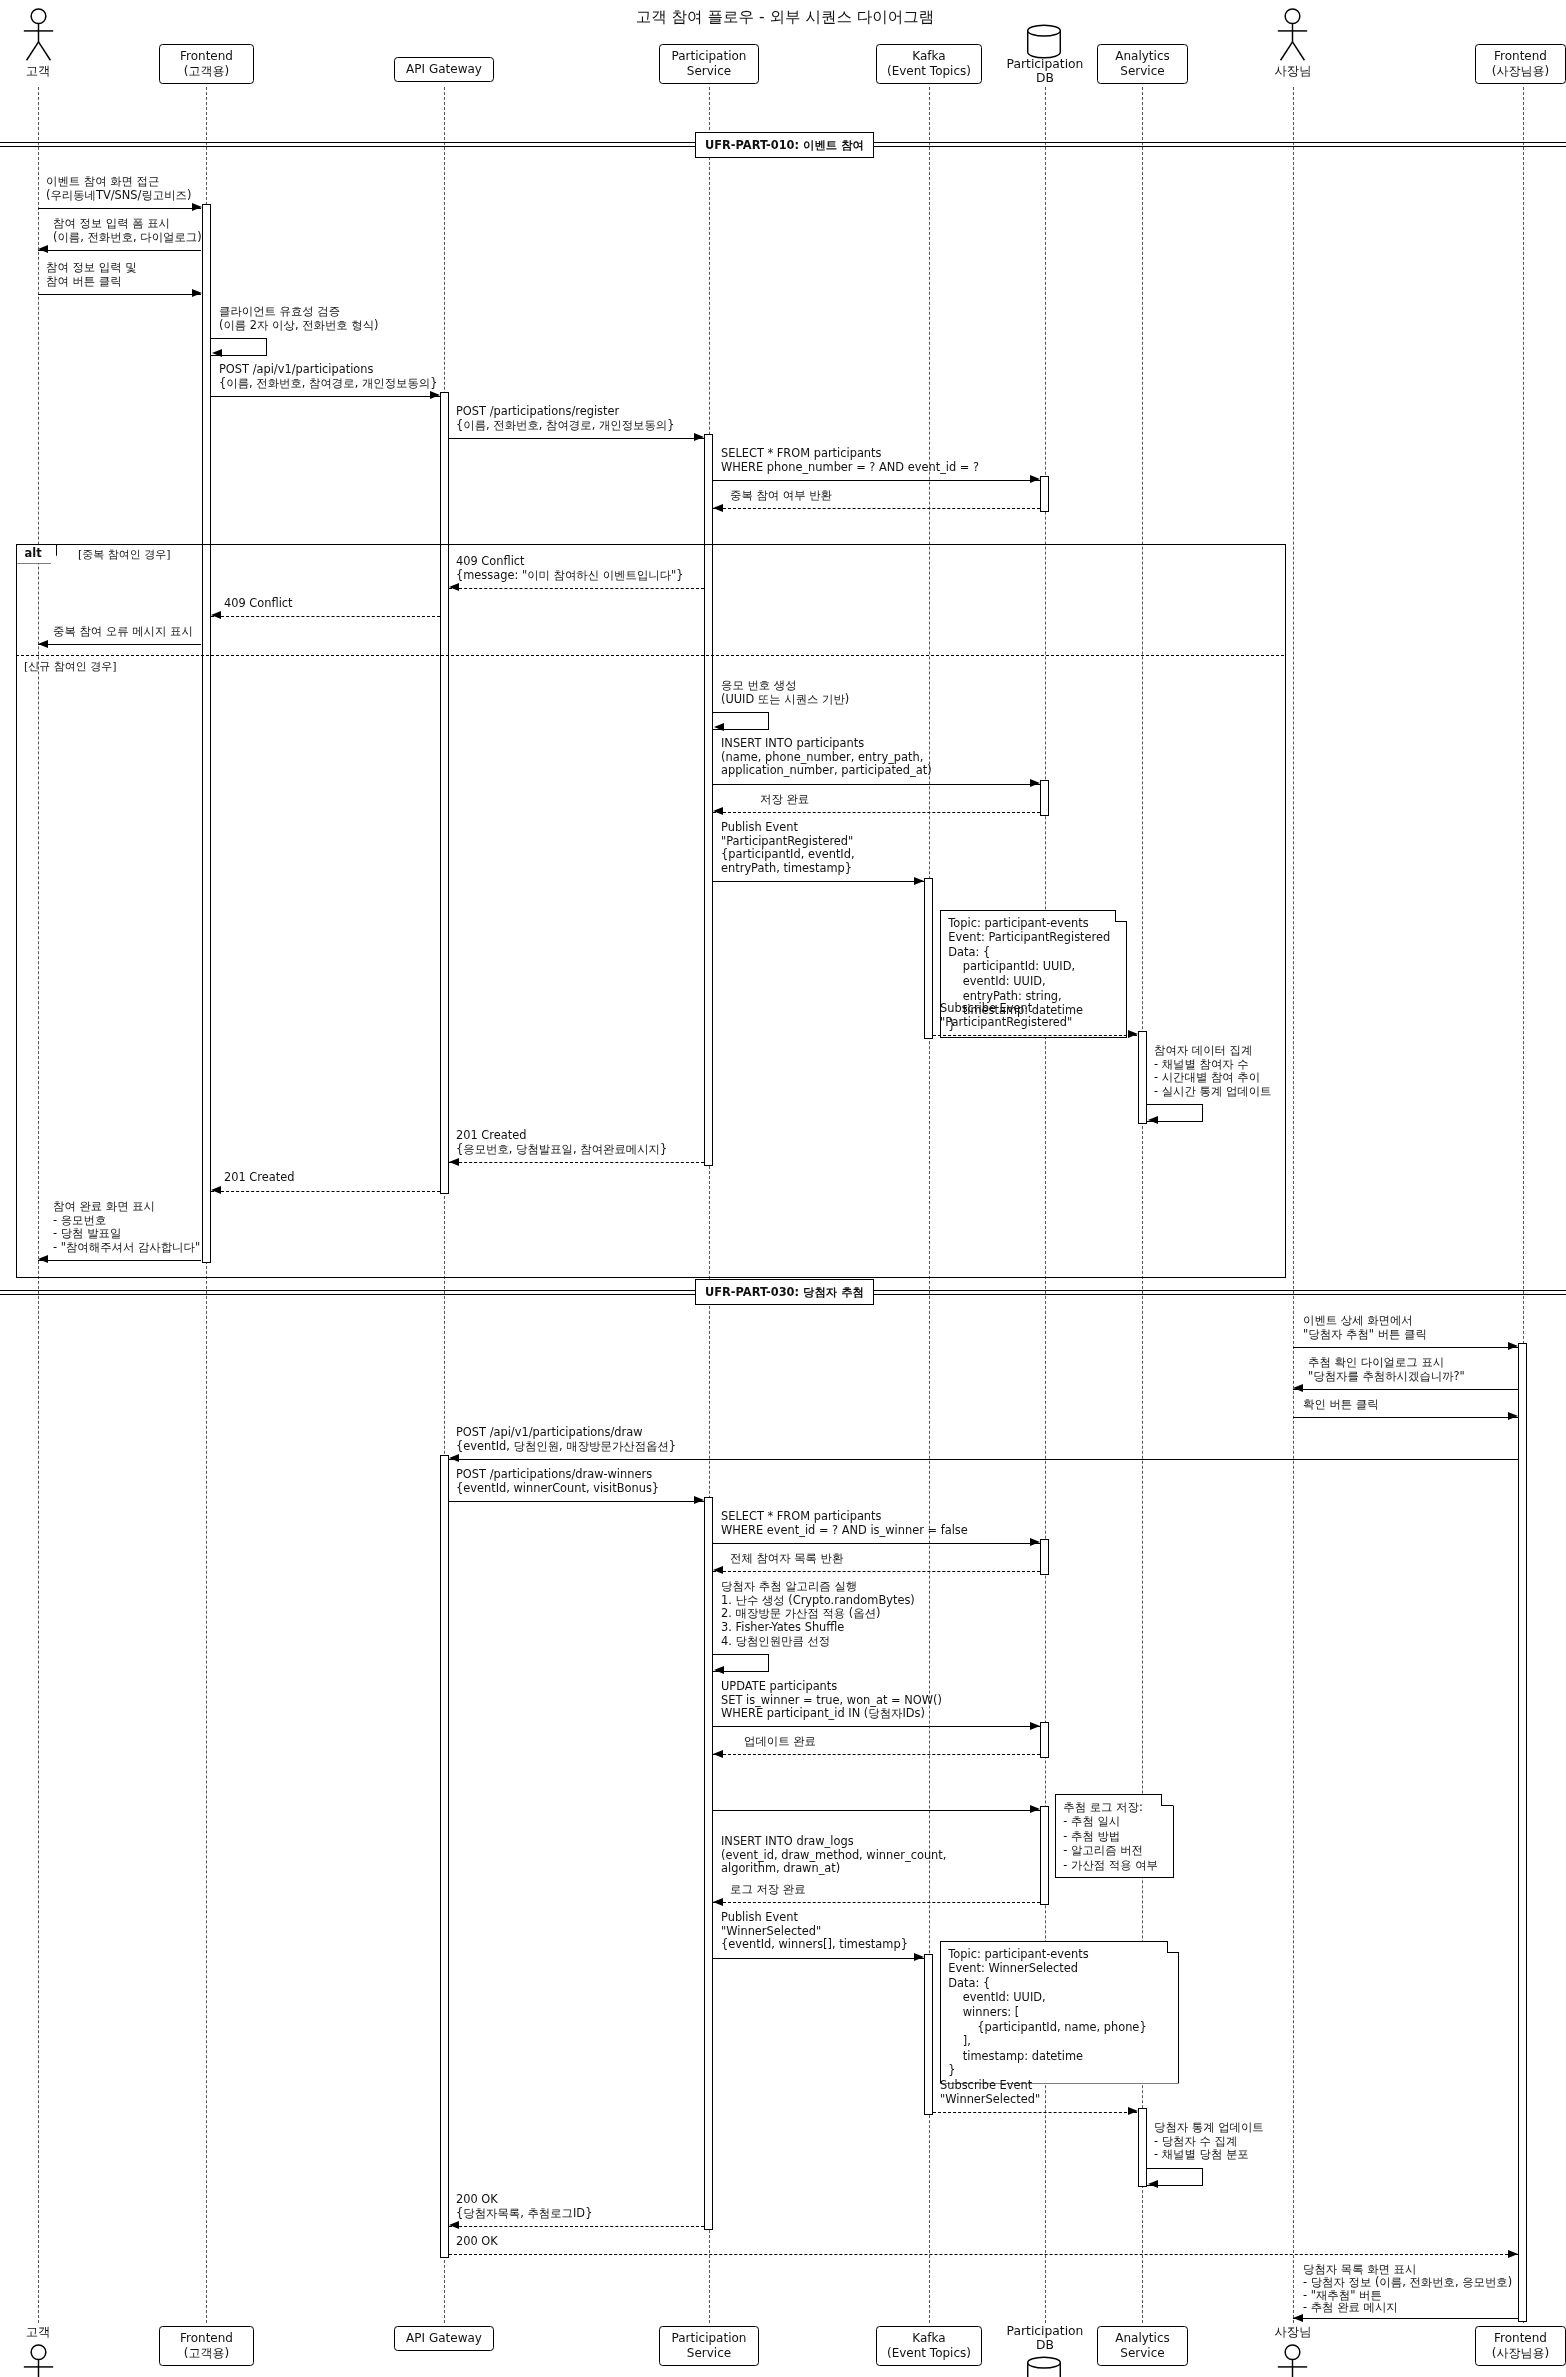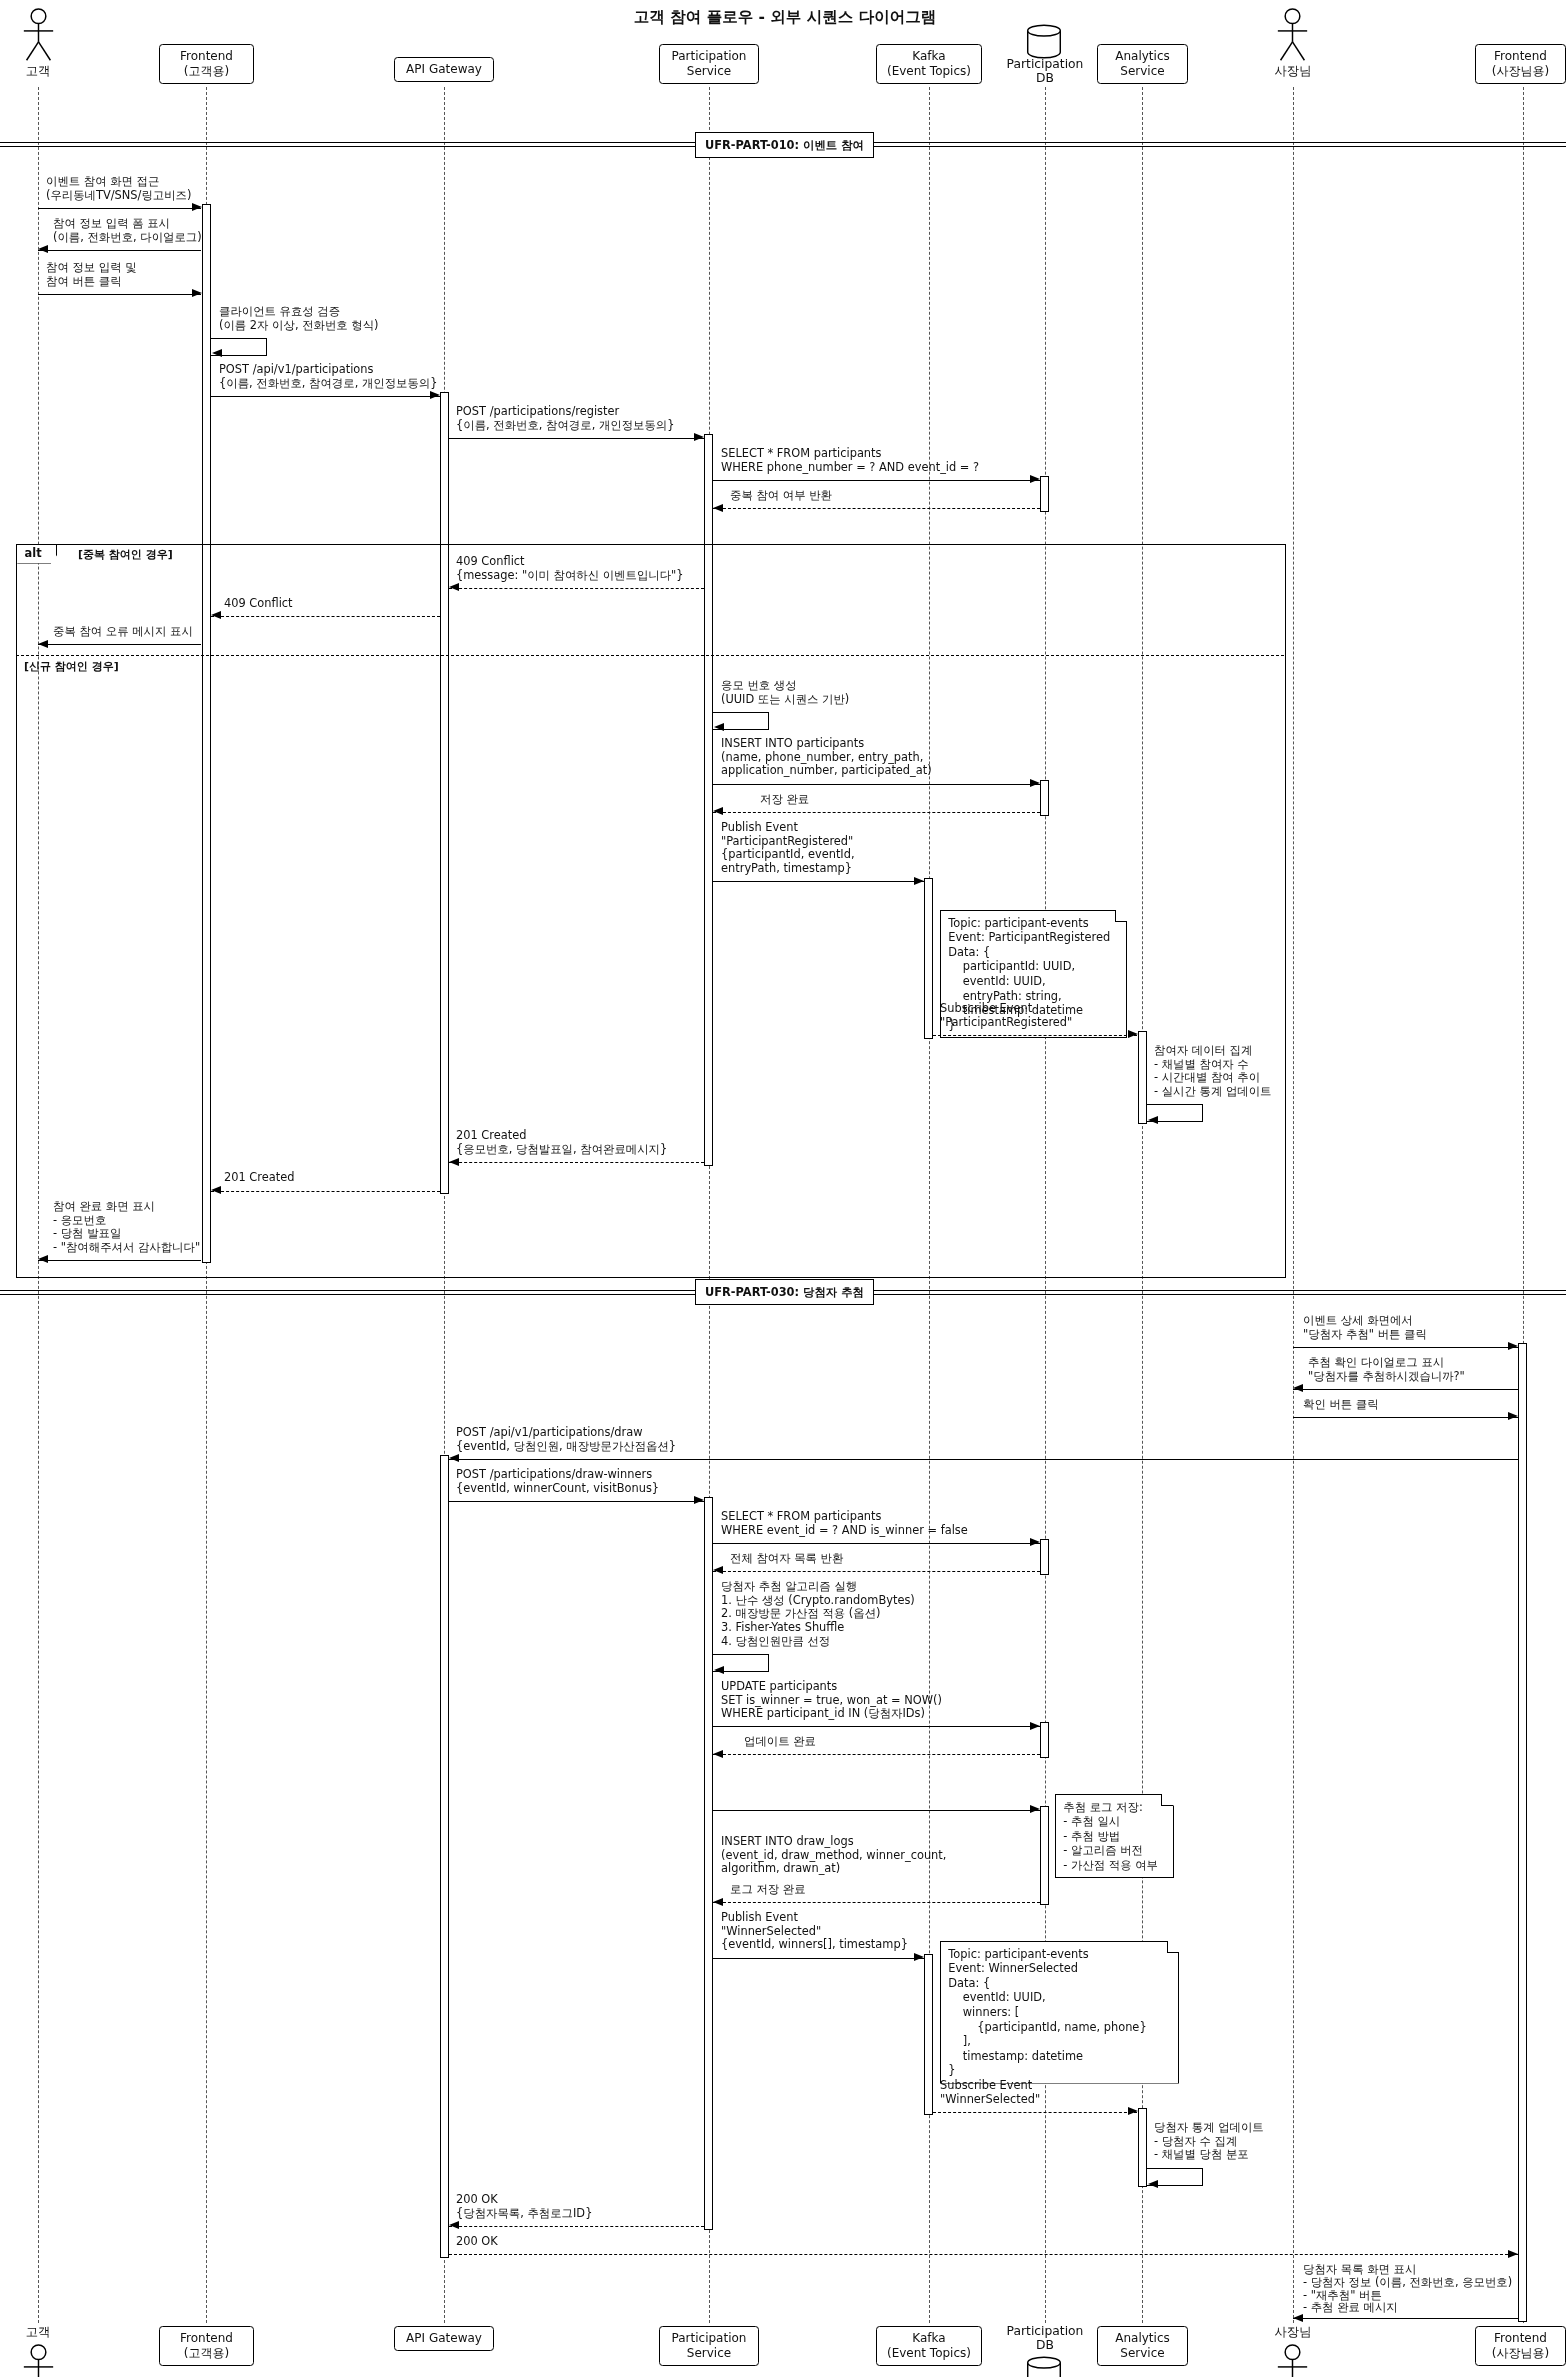--- a/index.html
+++ b/index.html
@@ -1,37 +1,37 @@
 <!DOCTYPE html>
 <html style="font-size:14.6px"><head>
 <meta charset="utf-8">
 <style>
   html,body{margin:0;padding:0;background:#fff;font-family:"DejaVu Sans","Liberation Sans",sans-serif;color:#111;}
   #canvas{position:relative;width:1566px;height:2377px;background:#fff;overflow:hidden;}
-  .TITLE{position:absolute;left:785px;top:7.3px;transform:translateX(-50%);font-weight:bold;font-size:15.5px;white-space:nowrap;}
+  .TITLE{position:absolute;left:785px;top:7.3px;transform:translateX(-50%);font-weight:normal;font-size:15.5px;white-space:nowrap;}
   .LIFE{position:absolute;top:87px;height:2236px;width:0;border-left:1.1px dashed #555;}
   .ACT{position:absolute;width:9px;background:#fff;border:1.1px solid #000;box-sizing:border-box;}
   .PB{position:absolute;box-sizing:border-box;border:1.3px solid #000;border-radius:3.6px;background:#fff;
       text-align:center;font-size:12px;line-height:15.5px;padding:3.6px 3.6px;white-space:pre-line;}
   .PLBL{position:absolute;font-size:12.3px;text-align:center;transform:translateX(-50%);white-space:pre-line;line-height:13.7px;}
   .L{position:absolute;height:0;border-top:1.2px solid #000;}
   .D{position:absolute;height:0;border-top:1.2px dashed #000;}
   .ar,.al{position:absolute;width:0;height:0;border-top:4.6px solid transparent;border-bottom:4.6px solid transparent;}
   .ar{border-left:10px solid #000;}
   .al{border-right:10px solid #000;}
   .T{position:absolute;font-size:11.4px;line-height:13.7px;white-space:pre-line;}
   .T14{line-height:12.8px;}
   .SF{position:absolute;width:55px;height:16.4px;border:1.2px solid #000;border-left:none;background:none;}
   .NOTE{position:absolute;box-sizing:border-box;border:1.1px solid #000;background:#fff;font-size:11.4px;line-height:14.6px;
         padding:4.6px 7.3px;white-space:pre;clip-path:polygon(0 0,calc(100% - 12px) 0,100% 12px,100% 100%,0 100%);}
   .NF{position:absolute;width:12px;height:12px;box-sizing:border-box;border-left:1.1px solid #000;border-bottom:1.1px solid #000;background:#fff;}
   .FRAME{position:absolute;border:1.5px solid #000;background:none;}
   .FTAB{position:absolute;background:#fff;border:1.3px solid #000;border-top:none;border-left:none;font-weight:bold;font-size:11.4px;
         padding:0.9px 14.6px 2.7px 7.3px;clip-path:polygon(0 0,100% 0,100% 52%,84% 100%,0 100%);}
-  .GUARD{position:absolute;font-weight:bold;font-size:11px;white-space:nowrap;}
+  .GUARD{position:absolute;font-weight:normal;font-size:11px;white-space:nowrap;}
   .DIVL{position:absolute;left:0;width:1566px;height:2.7px;border-top:1.1px solid #000;border-bottom:1.1px solid #000;}
   .DIVB{position:absolute;box-sizing:border-box;border:1.3px solid #000;background:#fff;font-weight:bold;font-size:11.4px;
         text-align:center;padding:4.6px 9px;white-space:nowrap;}
   svg{display:block;}
 </style>
 </head>
 <body>
 
 <div id="canvas">
 

